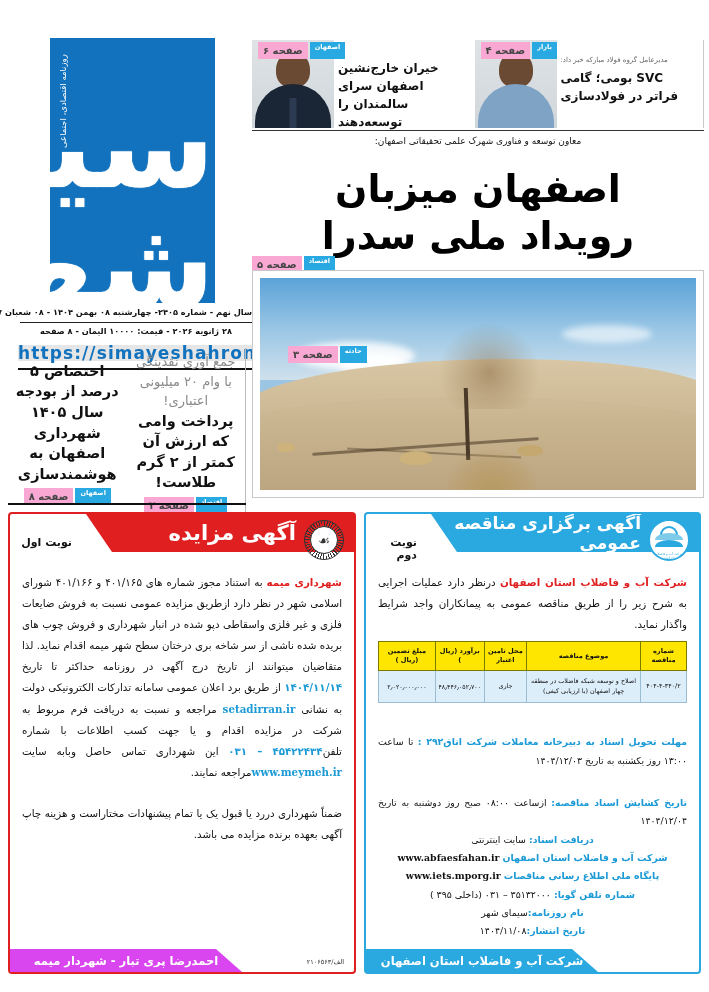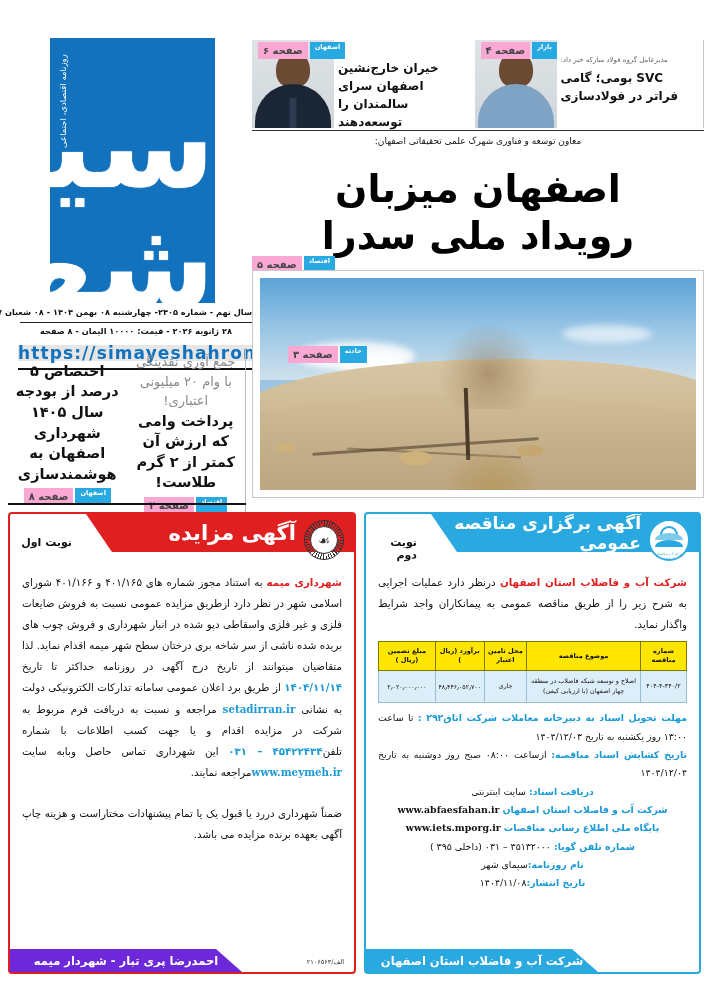--- a/index.html
+++ b/index.html
@@ -259,30 +259,30 @@
   }
   .mt td {
     background: #ddeefb; border: 1px solid #9bbdd4;
     font-size: 6.4px; color: #111; padding: 6px 2px;
     text-align: center; line-height: 1.5;
   }
   .mt td.num { font-size: 6.2px; letter-spacing: .2px; }
 
   .ad-lines { padding: 2px 12px 0 12px; direction: rtl; }
   .ad-line { font-size: 9.4px; line-height: 1.95; color: #111; text-align: center; }
-  .ad-line.rt { text-align: justify; }
+  .ad-line.rt { text-align: justify; margin-top: 24px; }
 
   .ad-foot { position: absolute; bottom: 0; left: 0; right: 0; height: 30px; overflow: hidden; }
   .ad-foot-band {
     position: absolute; left: 0; bottom: 0; height: 23px; width: 232px;
     display: flex; align-items: center; justify-content: center;
     color: #fff; font-size: 11.5px; font-weight: 700;
     clip-path: polygon(0 0, calc(100% - 26px) 0, 100% 100%, 0 100%);
   }
-  .ad-mozayede .ad-foot-band { background: #6d28d9; }
+  .ad-mozayede .ad-foot-band { background: #d946ef; }
   .ad-monaghese .ad-foot-band { background: #2aa9e0; }
   .ad-code { position: absolute; right: 10px; bottom: 6px; font-size: 6.5px; color: #333; direction: rtl; }
 </style>
 </head>
 <body>
 
 <div class="page">
 
   <div class="masthead">
     <div class="logo-box">

